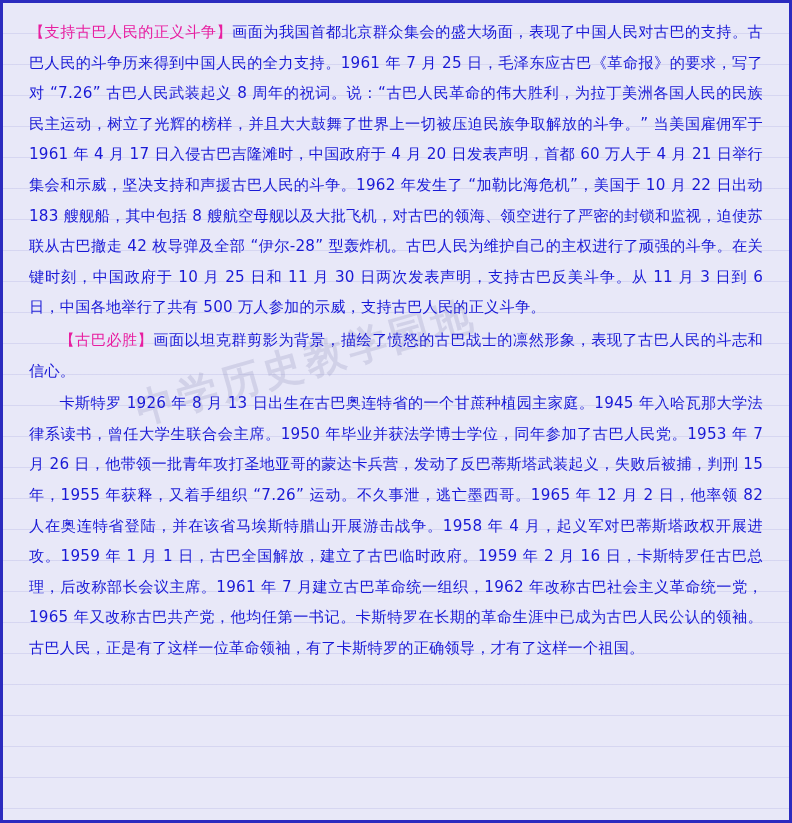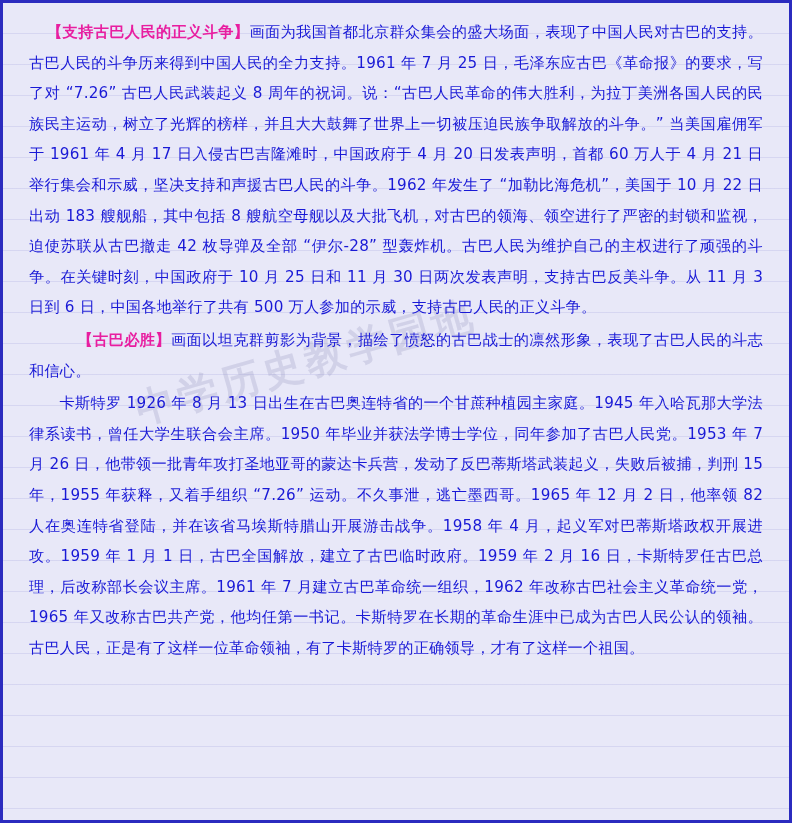--- a/index.html
+++ b/index.html
@@ -61,22 +61,21 @@
     line-height: 30.6px;
     text-align: justify;
     text-justify: inter-ideograph;
     letter-spacing: 0.2px;
   }
   p.indent {
     text-indent: 2em;
   }
   .title {
     color: #e81ea0;
-    font-weight: bold;
-    margin-left: 18px;
+    font-weight: normal;
   }
 </style>
 </head>
 <body>
 
 <div class="page">
 
   <div class="watermark">中学历史教学园地</div>
 
   <div class="content">

